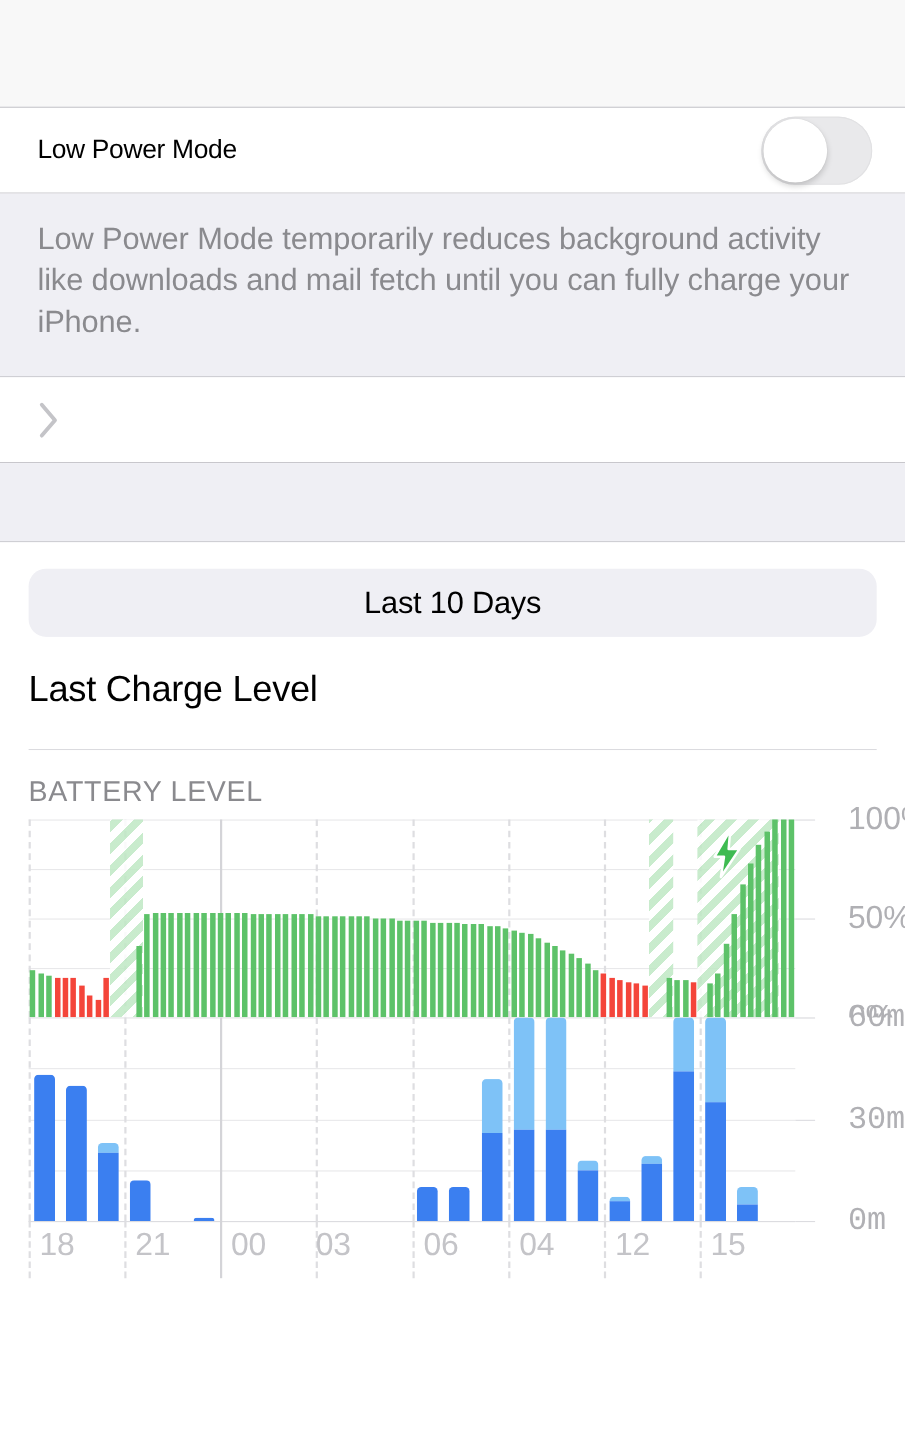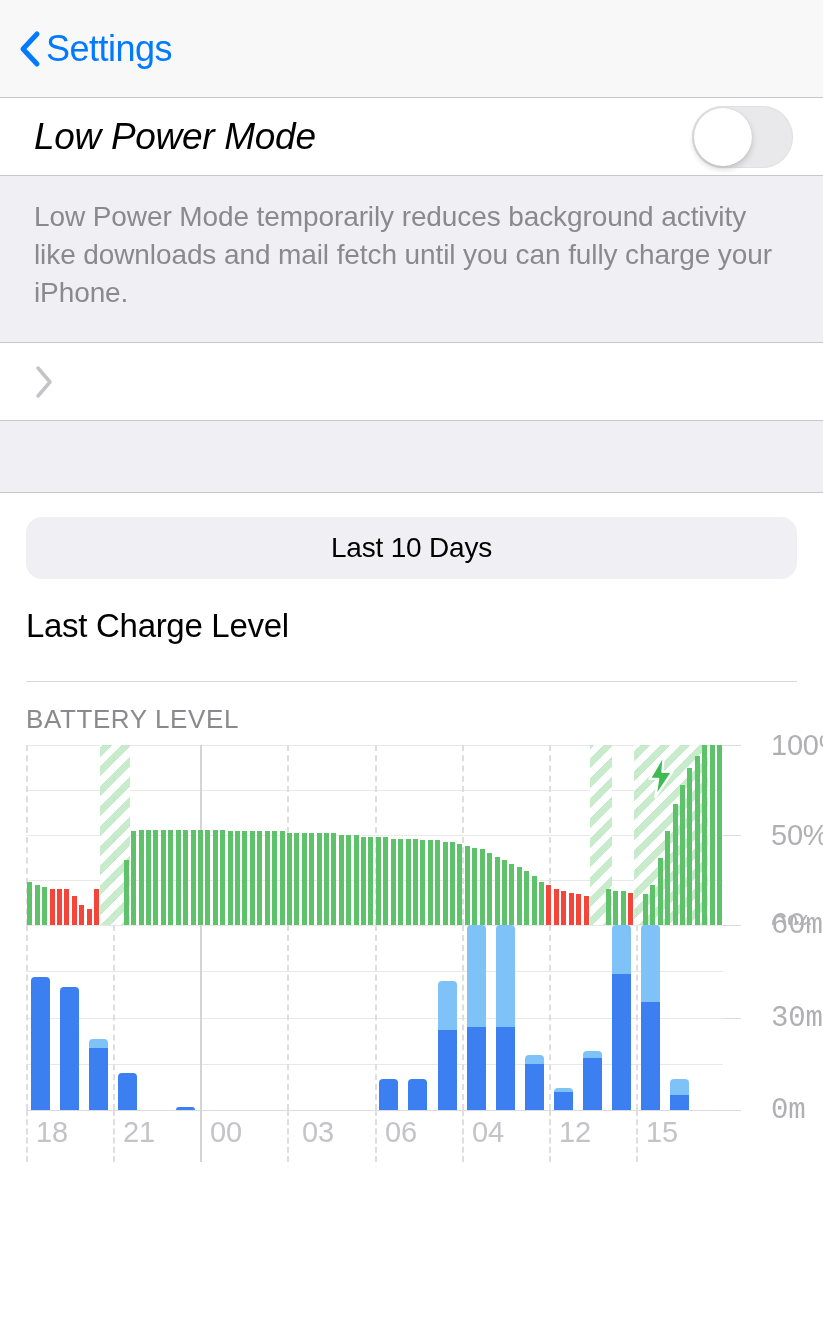--- a/index.html
+++ b/index.html
@@ -53,25 +53,24 @@
   
   .row {
     background: #fff;
     height: 78px;
     display: flex;
     align-items: center;
     padding: 0 30px 0 34px;
     border-bottom: 1px solid #c8c7cc;
   }
   .row-label {
-    font-size: 37px;
+    font-size: 24px;
     color: #000;
     letter-spacing: -0.3px;
     flex: 1;
-    font-style: italic;
   }
 
   
   .toggle {
     width: 101px; height: 62px;
     border-radius: 31px;
     background: #e9e9eb;
     position: relative;
     box-shadow: inset 0 0 0 1px #e1e1e3;
     cursor: pointer;
@@ -236,28 +235,20 @@
     position: absolute;
     width: 18px; height: 1px;
     background: #dcdce0;
     left: 697px;
   }
 </style>
 </head>
 <body>
 
 <div class="navbar">
-  <div class="nav-back">
-    <span class="nav-chevron">
-      <svg width="24" height="40" viewBox="0 0 24 40">
-        <polyline points="19,5 5,20 19,35" fill="none" stroke="#007aff" stroke-width="5" stroke-linecap="round" stroke-linejoin="round"></polyline>
-      </svg>
-    </span>
-    <span class="nav-back-label">Settings</span>
-  </div>
 </div>
 
 <div class="row">
   <div class="row-label">Low Power Mode</div>
   <div class="toggle">
     <div class="knob"></div>
   </div>
 </div>
 
 <div class="footer-note">
@@ -492,21 +483,21 @@
       <div class="ylabel" style="top: 185px;">0m</div>
     </div>
   <div class="plot" id="activity-axis" style="height:52px;">
       <div class="gridline-v" style="left: 0px;"></div>
       <div class="xlabel" style="left: 10px; top: 6px;">18</div>
       <div class="gridline-v" style="left: 87px;"></div>
       <div class="xlabel" style="left: 97px; top: 6px;">21</div>
       <div class="gridline-v solid" style="left: 174px;"></div>
       <div class="xlabel" style="left: 184px; top: 6px;">00</div>
       <div class="gridline-v" style="left: 261px;"></div>
-      <div class="xlabel" style="left: 276px; top: 6px;">03</div>
+      <div class="xlabel" style="left: 261px; top: 6px;">03</div>
       <div class="gridline-v" style="left: 349px;"></div>
       <div class="xlabel" style="left: 359px; top: 6px;">06</div>
       <div class="gridline-v" style="left: 436px;"></div>
       <div class="xlabel" style="left: 446px; top: 6px;">04</div>
       <div class="gridline-v" style="left: 523px;"></div>
       <div class="xlabel" style="left: 533px; top: 6px;">12</div>
       <div class="gridline-v" style="left: 610px;"></div>
       <div class="xlabel" style="left: 620px; top: 6px;">15</div>
     </div>
 </div>

